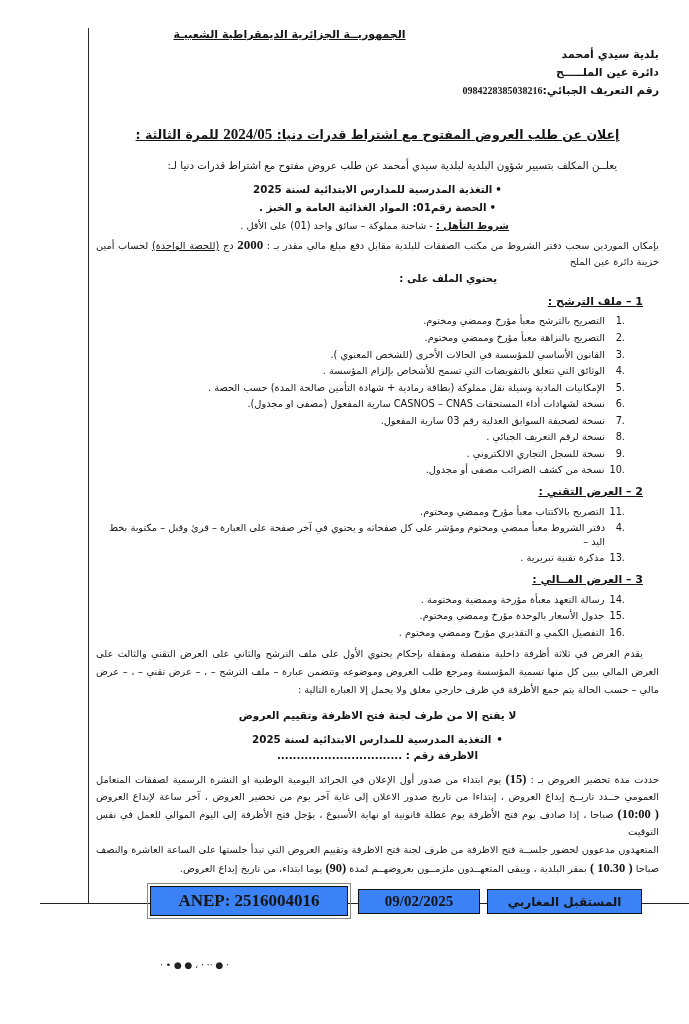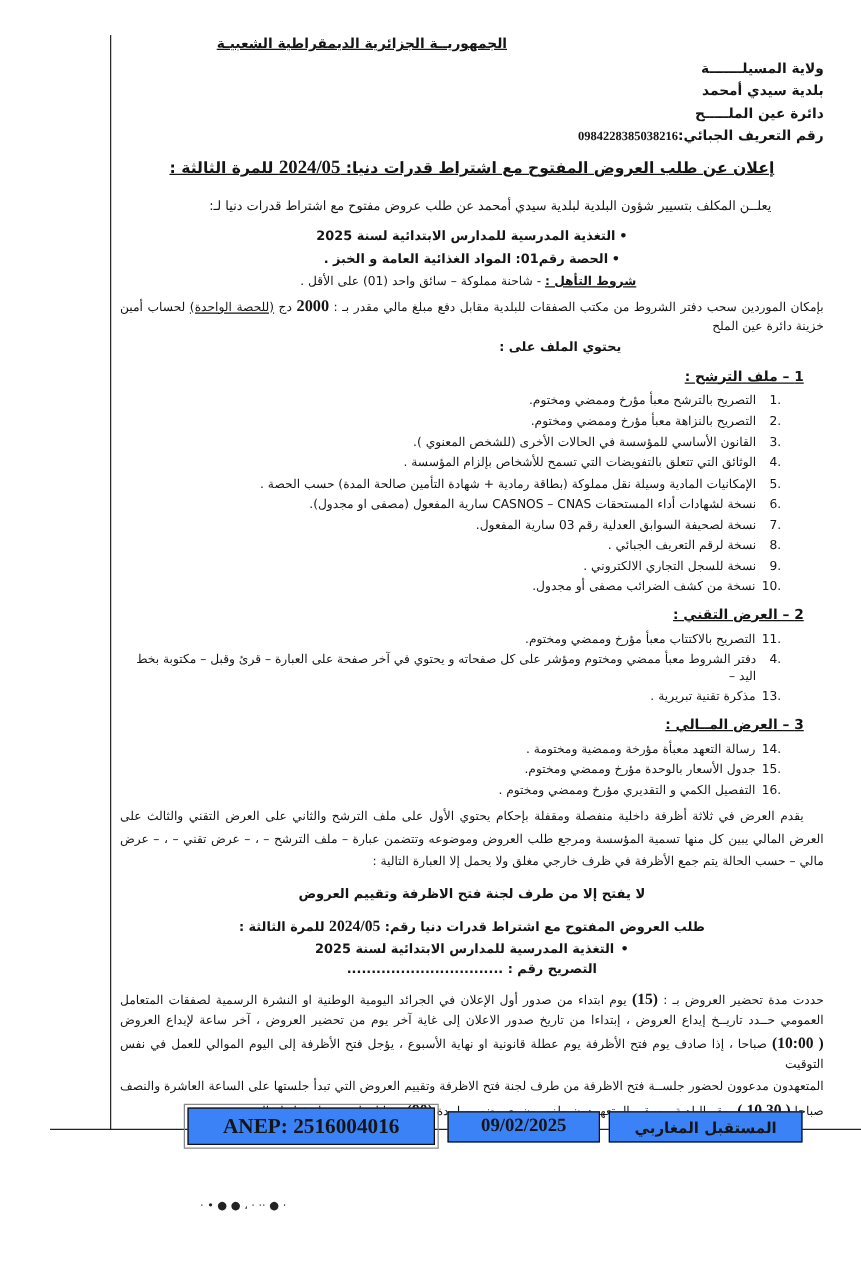--- a/index.html
+++ b/index.html
@@ -68,21 +68,20 @@
 </head>
 <body>
 
 <div class="page">
 
   <div class="vline"></div>
 
   <div class="republic">الجمهوريــة الجزائرية الديمقراطية الشعبيـة</div>
 
   <div class="agency">
-    <div>ولاية المسيلـــــــة</div>
     <div>بلدية سيدي أمحمد</div>
     <div>دائرة عين الملـــــح</div>
     <div><span>رقم التعريف الجبائي:</span><span class="tax-value">0984228385038216</span></div>
   </div>
 
   <div class="body">
 
     <div class="doc-title">
       <span>إعلان عن طلب العروض المفتوح مع اشتراط قدرات دنيا: </span><span class="big-num">2024/05</span><span> للمرة الثالثة :</span>
     </div>
@@ -166,25 +165,22 @@
         <span>جدول الأسعار بالوحدة مؤرخ وممضي ومختوم.</span>
       </div>
     <div class="item">
         <span class="num">16.</span>
         <span>التفصيل الكمي و التقديري مؤرخ وممضي ومختوم .</span>
       </div>
 
     <div class="envelope">يقدم العرض في ثلاثة أظرفة داخلية منفصلة ومقفلة بإحكام يحتوي الأول على ملف الترشح والثاني على العرض التقني والثالث على العرض المالي يبين كل منها تسمية المؤسسة ومرجع طلب العروض وموضوعه وتتضمن عبارة – ملف الترشح – ، – عرض تقني – ، – عرض مالي – حسب الحالة يتم جمع الأظرفة في ظرف خارجي مغلق ولا يحمل إلا العبارة التالية :</div>
     <div class="sealed">لا يفتح إلا من طرف لجنة فتح الاظرفة وتقييم العروض</div>
 
-    <div class="recap-line">
-      <span>طلب العروض المفتوح مع اشتراط قدرات دنيا رقم: </span><span class="mid-num">2024/05</span><span> للمرة الثالثة :</span>
-    </div>
     <div class="recap-bullet">التغذية المدرسية للمدارس الابتدائية لسنة 2025</div>
-    <div class="recap-lot">التصريح رقم : ................................</div>
+    <div class="recap-lot">الاظرفة رقم : ................................</div>
 
     <div class="deadline">
       <span>حددت مدة تحضير العروض بـ : </span><span class="mid-num">(15)</span><span> يوم ابتداء من صدور أول الإعلان في الجرائد اليومية الوطنية او النشرة الرسمية لصفقات المتعامل العمومي حــدد تاريــخ إيداع العروض ، إبتداءا من تاريخ صدور الاعلان إلى غاية آخر يوم من تحضير العروض ، آخر ساعة لإيداع العروض </span><span class="mid-num">(10:00 )</span><span> صباحا ، إذا صادف يوم فتح الأظرفة يوم عطلة قانونية او نهاية الأسبوع ، يؤجل فتح الأظرفة إلى اليوم الموالي للعمل في نفس التوقيت</span>
     </div>
     <div class="deadline">
       <span>المتعهدون مدعوون لحضور جلســة فتح الاظرفة من طرف لجنة فتح الاظرفة وتقييم العروض التي تبدأ جلستها على الساعة العاشرة والنصف صباحا </span><span class="mid-num">( 10.30 )</span><span> بمقر البلدية ، ويبقى المتعهــدون ملزمــون بعروضهــم لمدة </span><span class="mid-num">(90)</span><span> يوما ابتداء، من تاريخ إيداع العروض.</span>
     </div>
   </div>
 
   <div class="footer">

